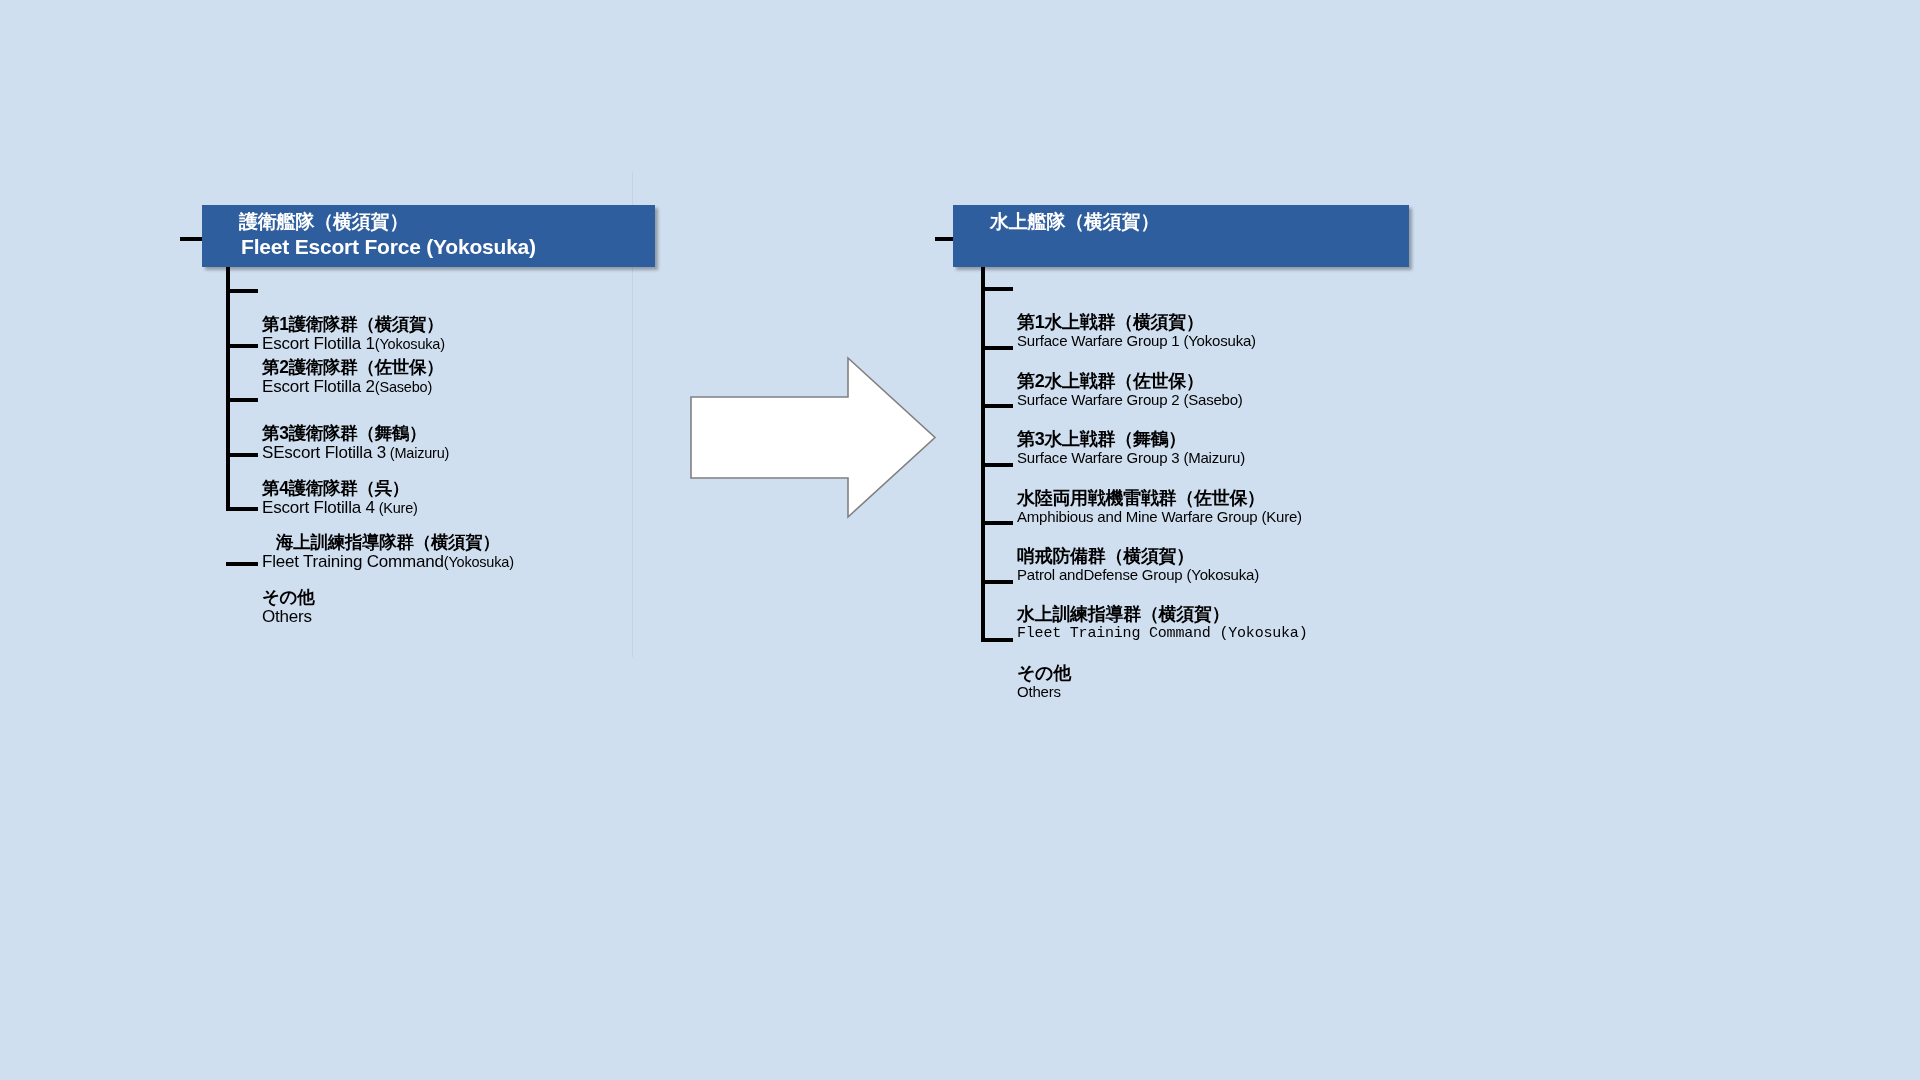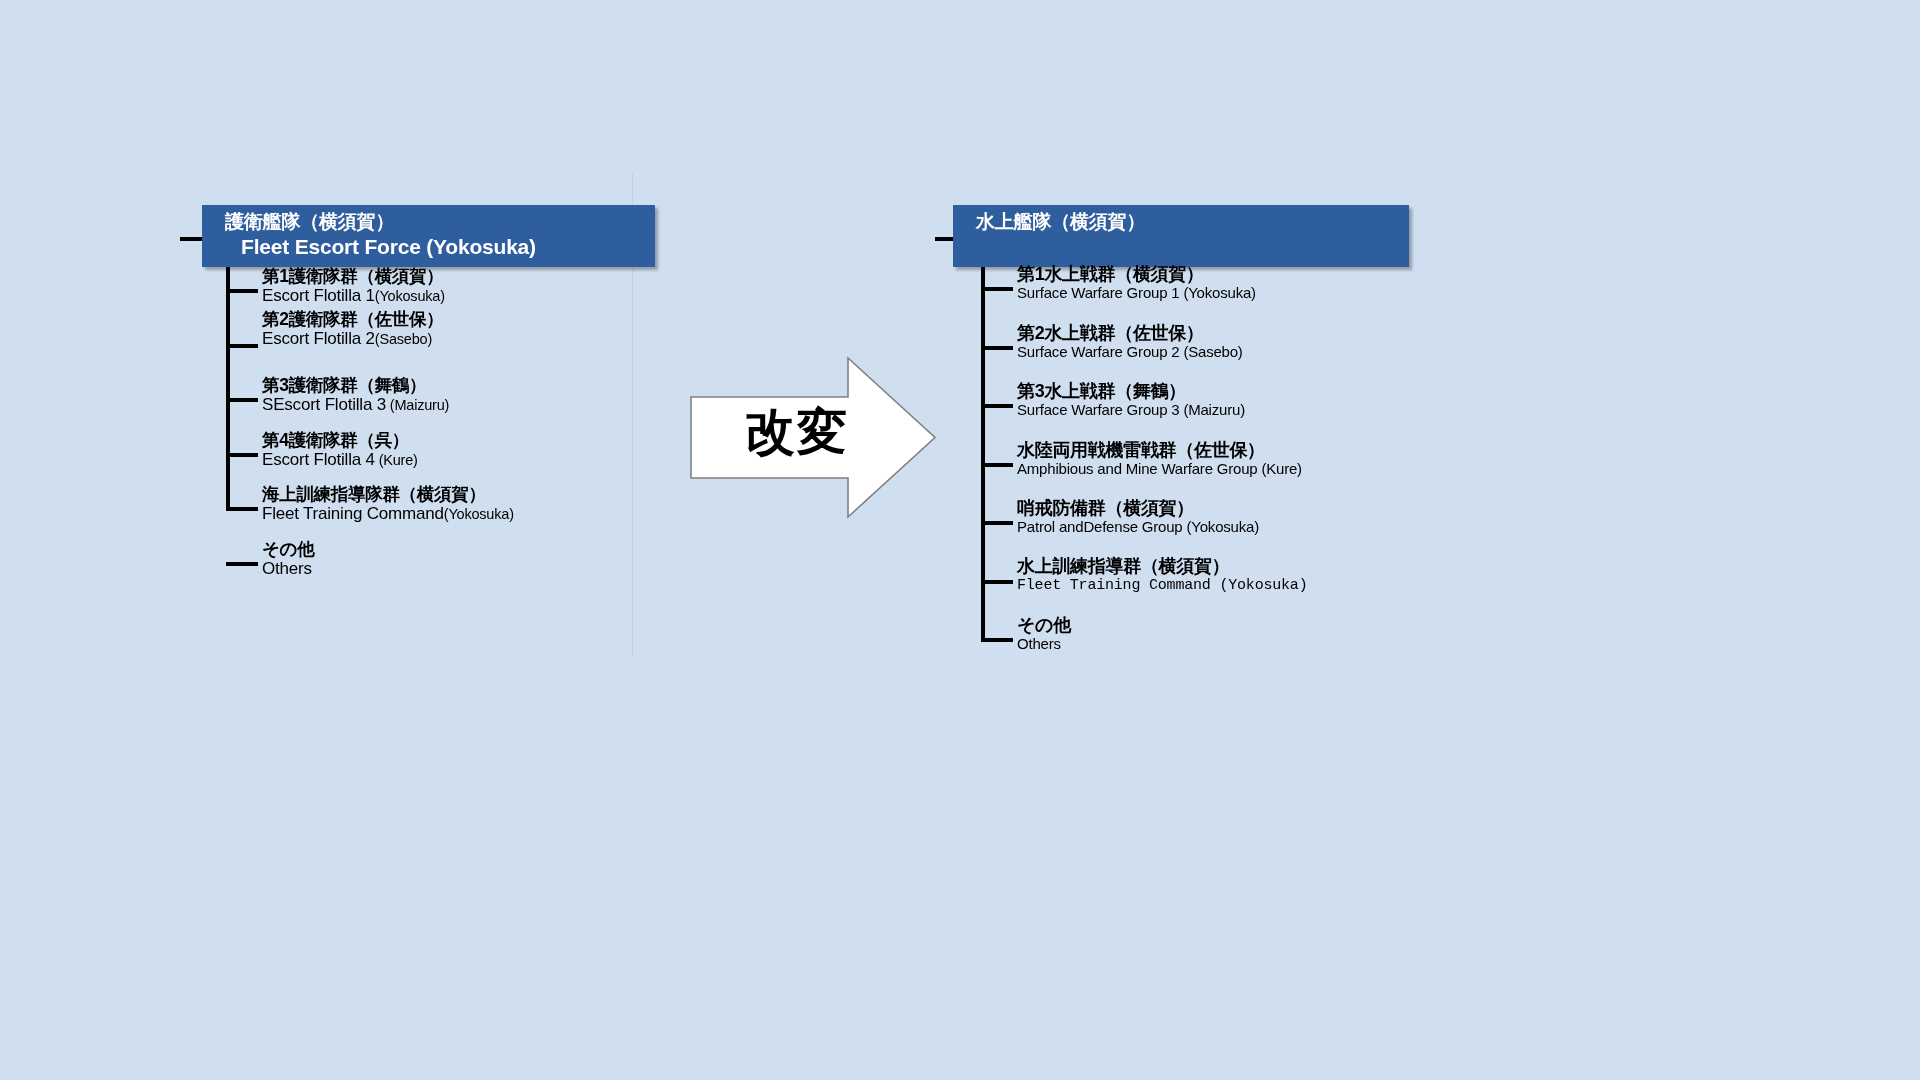--- a/index.html
+++ b/index.html
@@ -57,21 +57,21 @@
     box-sizing: border-box;
   }
   .org.left  .hdr-box { left: 22px;  width: 453px; height: 62px; }
   .org.right .hdr-box { left: 18px;  width: 456px; height: 62px; }
 
   .hdr-jp {
     color: #ffffff;
     font-weight: 700;
     font-size: 19px;
     line-height: 24px;
-    padding-left: 23px;
+    padding-left: 37px;
     white-space: nowrap;
     letter-spacing: -0.2px;
   }
   .hdr-en {
     color: #ffffff;
     font-weight: 700;
     font-size: 21px;
     line-height: 26px;
     padding-left: 39px;
     white-space: nowrap;
@@ -107,20 +107,21 @@
 
   .node .txt {
     position: absolute;
     left: 82px;
     white-space: nowrap;
   }
   .jp {
     font-weight: 700;
     color: #000;
     white-space: nowrap;
+    margin-top: 48px;
   }
   .en {
     color: #000;
     white-space: nowrap;
   }
   .en .paren { }
 
   
   .org.left .jp  { font-size: 17.5px; line-height: 20px; letter-spacing: -0.3px; }
   .org.left .en  { font-size: 17px;  line-height: 20px; letter-spacing: -0.2px; }
@@ -193,40 +194,39 @@
         </div>
         <div class="node">
           <div class="elbow" style="top: 185.5px;"></div>
           <div class="txt" style="top: 162.5px;">
             <div class="jp">第4護衛隊群（呉）</div>
             <div class="en"><span>Escort Flotilla 4</span><span class="paren"> (Kure)</span></div>
           </div>
         </div>
         <div class="node">
           <div class="elbow" style="top: 240px;"></div>
-          <div class="txt" style="top: 217px;">
+          <div class="txt" style="top: 217px; text-align: center;">
             <div class="jp">海上訓練指導隊群（横須賀）</div>
             <div class="en"><span>Fleet Training Command</span><span class="paren">(Yokosuka)</span></div>
           </div>
         </div>
         <div class="node">
           <div class="elbow" style="top: 294.5px;"></div>
           <div class="txt" style="top: 271.5px;">
             <div class="jp">その他</div>
             <div class="en"><span>Others</span></div>
           </div>
         </div>
       </div>
   </div>
 
   <div class="arrow-wrap">
     <svg width="250" height="165" viewBox="0 0 250 165">
       <polygon points="3,42 160,42 160,3 247,82.5 160,162 160,123 3,123" fill="#ffffff" stroke="#808080" stroke-width="1.6"></polygon>
     </svg>
-    <div class="arrow-label">改変</div>
   </div>
 
   <div class="org right">
     <div class="hdr-row">
       <div class="hdr-stub"></div>
       <div class="hdr-box">
         <div class="hdr-jp">水上艦隊（横須賀）</div>
       </div>
     </div>
     <div class="tree" id="tree-right">

